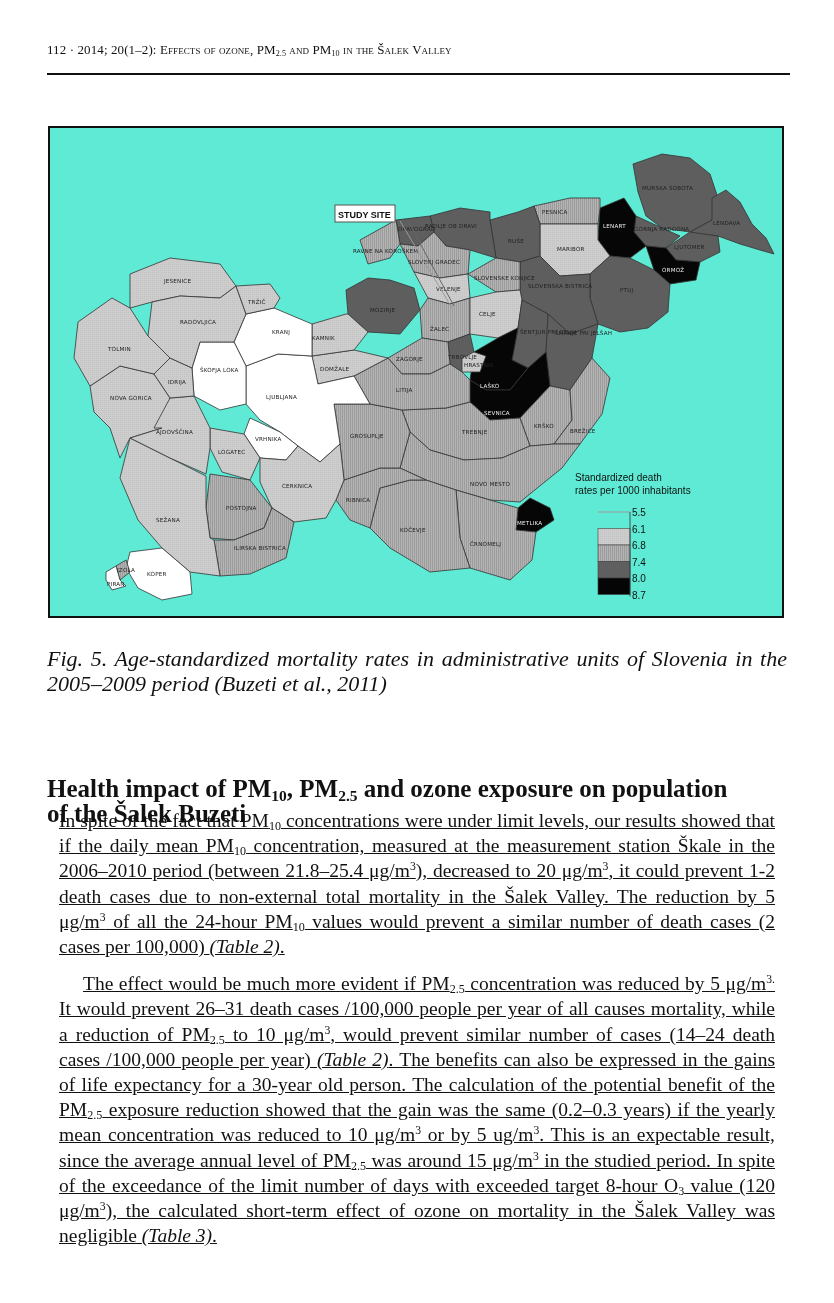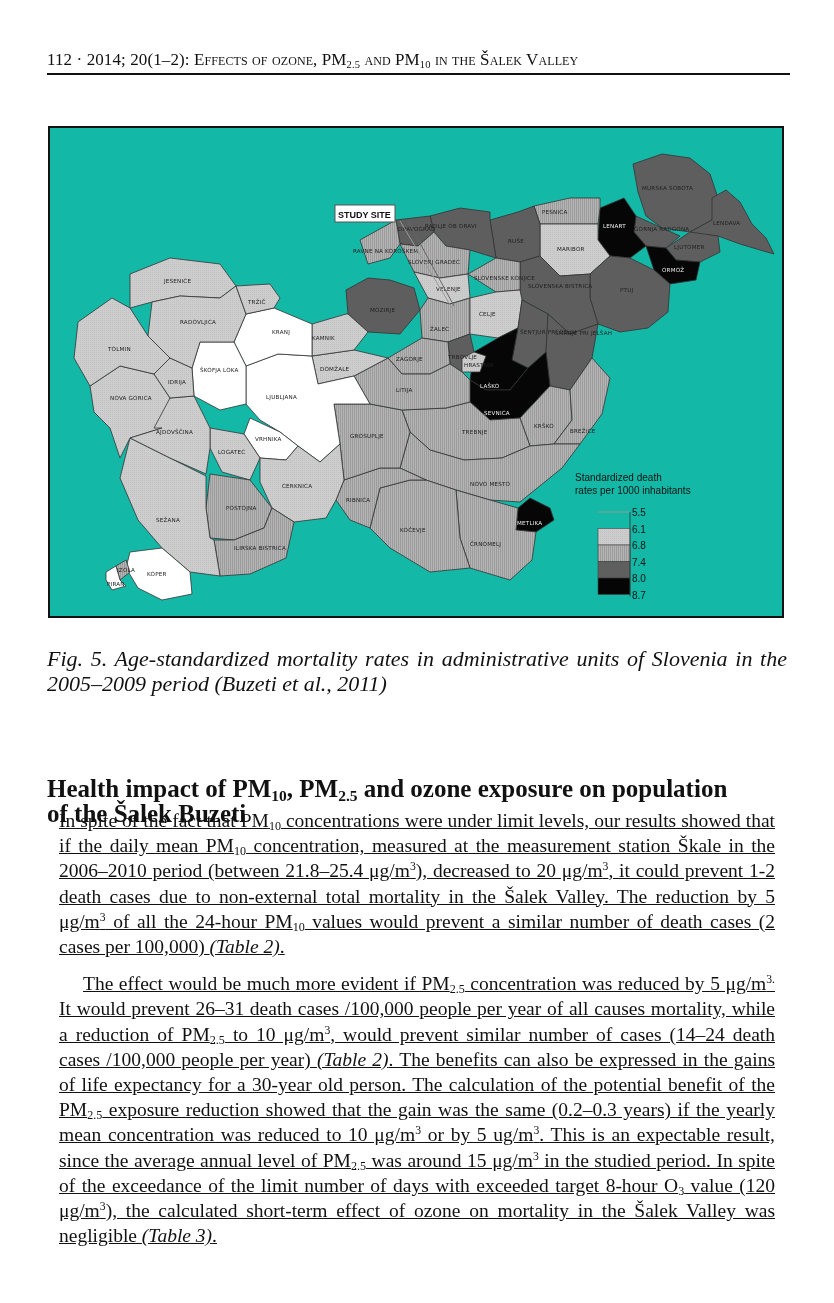--- a/index.html
+++ b/index.html
@@ -1,21 +1,21 @@
 <!DOCTYPE html>
 <html><head>
 <meta charset="utf-8">
 <style>
   html, body { margin: 0; padding: 0; background: #ffffff; }
   body { width: 834px; height: 1303px; position: relative; overflow: hidden;
          font-family: "Liberation Serif", "DejaVu Serif", serif; color: #111; }
-  .running-head { position: absolute; left: 47px; top: 50px; width: 740px; font-size: 17px; letter-spacing: 0.1px; }
+  .running-head { position: absolute; left: 47px; top: 42px; width: 740px; font-size: 13px; letter-spacing: 0.1px; }
   .running-head .sc { font-variant: small-caps; }
   .head-rule { position: absolute; left: 47px; top: 73px; width: 743px; height: 2px; background: #111; }
-  .figure-frame { position: absolute; left: 48px; top: 126px; width: 736px; height: 492px; border: 2px solid #111; box-sizing: border-box; background: #14b8a6; }
+  .figure-frame { position: absolute; left: 48px; top: 126px; width: 736px; height: 492px; border: 2px solid #111; box-sizing: border-box; background: #5eead4; }
   .figure-frame svg { position: absolute; left: 0; top: 0; }
   .caption { position: absolute; left: 47px; top: 646px; width: 740px; font-style: italic; font-size: 22px; line-height: 25px; text-align: justify; }
   .section-title { position: absolute; left: 47px; top: 776px; width: 740px; font-weight: bold; font-size: 25px; line-height: 25px; }
   .body-text { position: absolute; left: 47px; top: 796px; width: 740px; font-size: 19.5px; line-height: 25.2px; text-align: justify; }
   .body-text p { margin: 12px; text-decoration: underline; }
   .body-text p.indent { text-indent: 24px; }
   sub { font-size: 0.62em; vertical-align: -0.25em; line-height: 0; }
   sup { font-size: 0.6em; vertical-align: 0.6em; line-height: 0; }
   .it { font-style: italic; }
   .map-label { font-family: "DejaVu Sans", sans-serif; font-size: 5.6px; fill: #222; letter-spacing: 0.2px; }

